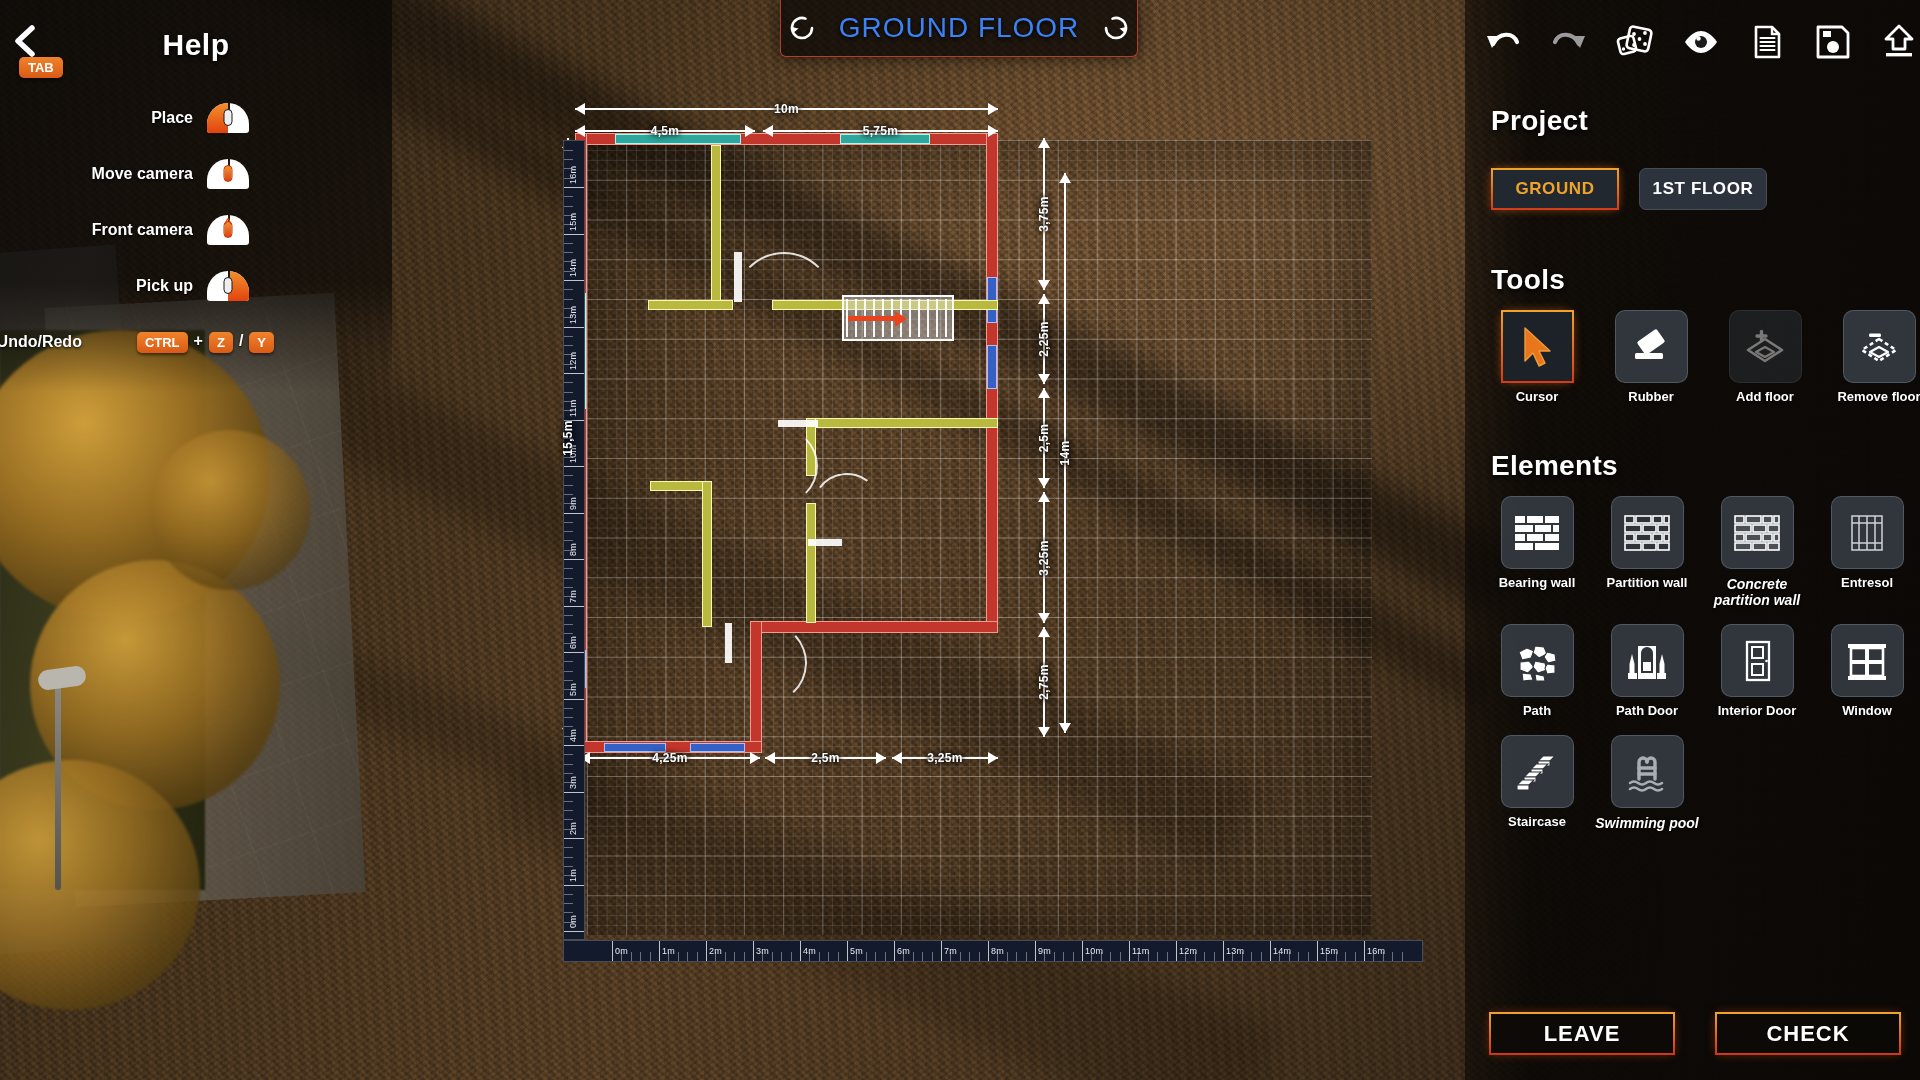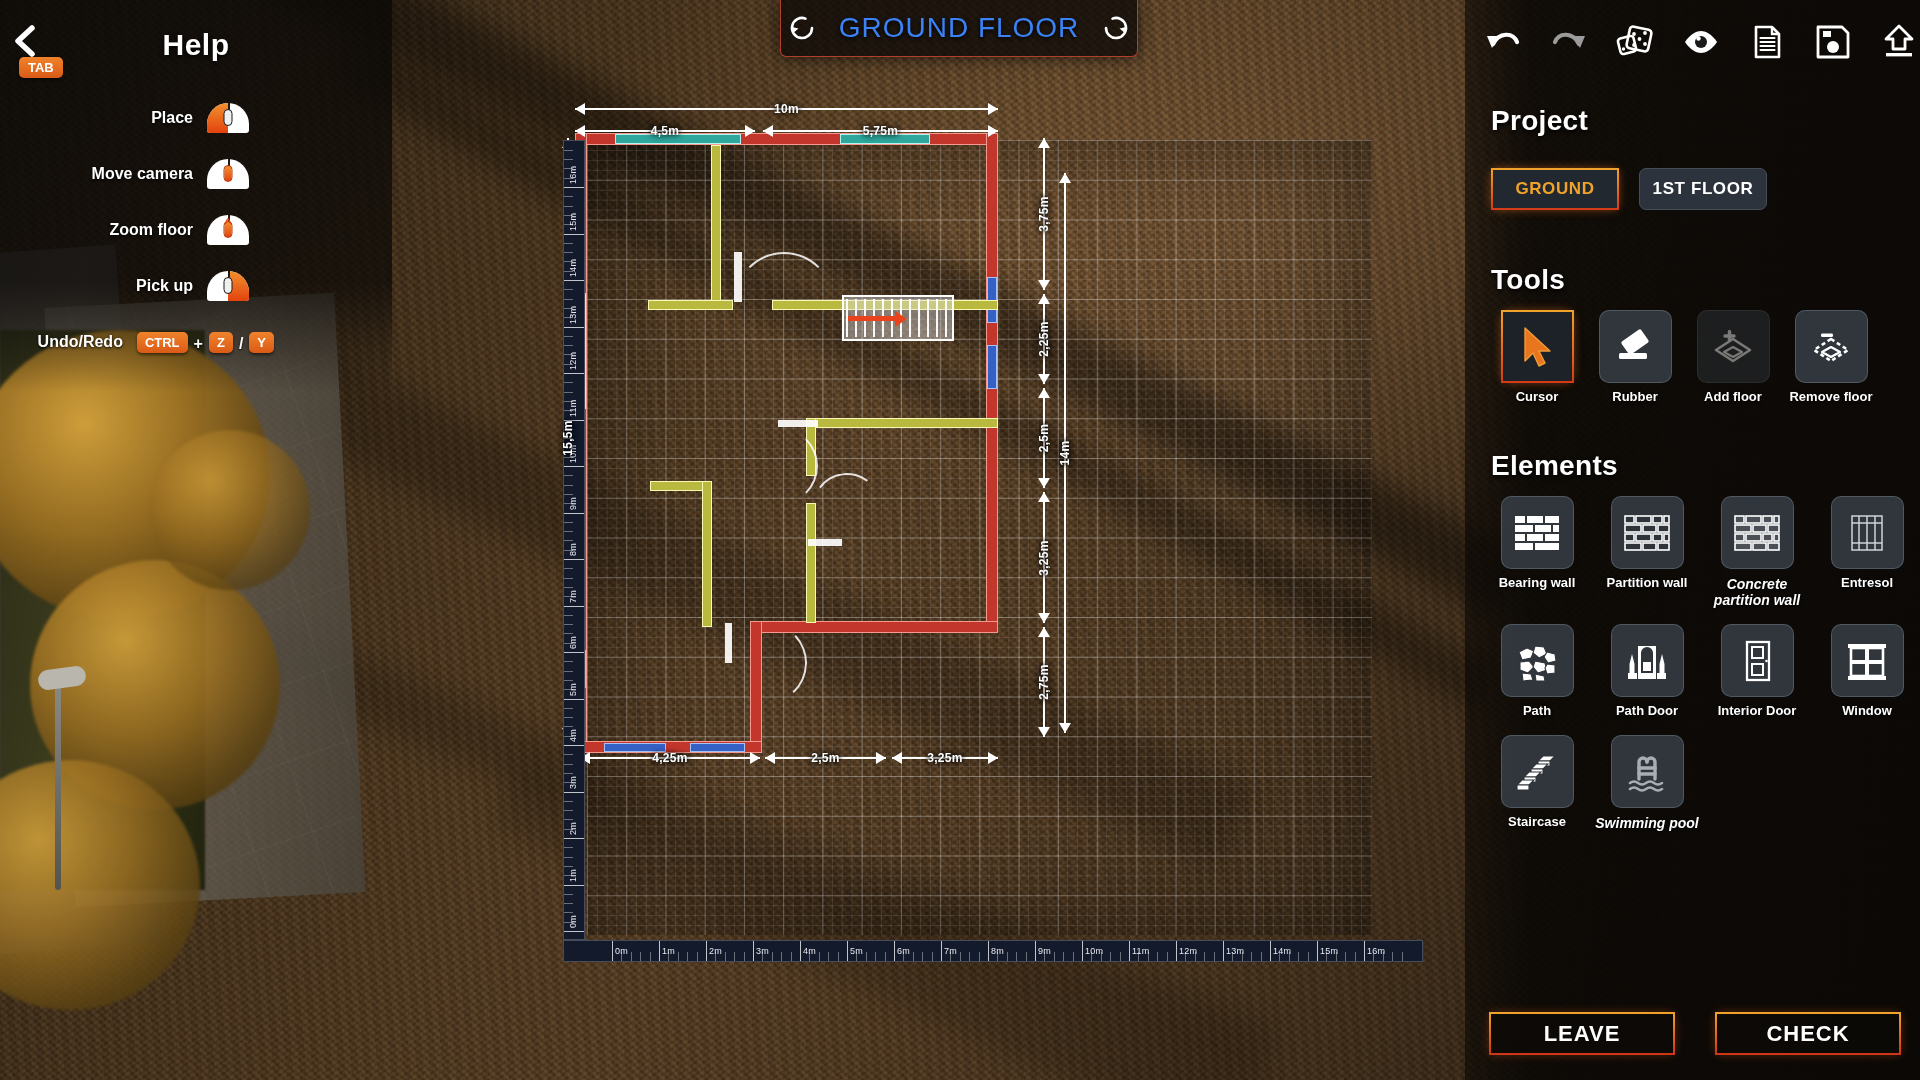--- a/index.html
+++ b/index.html
@@ -216,21 +216,21 @@
     background:linear-gradient(180deg,#f2912f,#e2430d); }
   .mouse .wheel{
     position:absolute; left:50%; top:6px; transform:translateX(-50%);
     width:9px; height:17px; border-radius:5px; background:#efefef;
     border:1.6px solid #1b1b1b;
   }
   .mouse .wheel.hot{ background:linear-gradient(#f2912f,#e2430d); border-color:#b33a0a;}
   .mouse .chev{ position:absolute; left:50%; top:1px; transform:translateX(-50%);
     color:#e2430d; font-size:13px; font-weight:900; line-height:1;}
   .mouse .split{ position:absolute; left:50%; top:0; width:1.6px; height:13px; background:#1b1b1b;}
-  .keys{ display:flex; align-items:flex-end; gap:6px; }
+  .keys{ display:flex; align-items:flex-start; gap:6px;margin-left:41px; }
   .key{
     background:linear-gradient(#f0832b,#da5a16); color:#fff; font-size:13px; font-weight:700;
     padding:3px 8px; border-radius:5px; box-shadow:0 2px 3px rgba(0,0,0,.5);
   }
   .plus, .slash{ color:#fff; font-size:16px; font-weight:800; text-shadow:0 1px 2px #000;}
 
   
   #floor-title{
     position:absolute; left:780px; top:0px; width:358px; height:57px;
     background:rgba(14,10,7,.80);
@@ -269,21 +269,21 @@
     font-size:17px; font-weight:700; letter-spacing:.6px; cursor:pointer;
     background:#2c333c; color:#fff; border:1px solid #454d57;
   }
   .ftab.active{
     background:#22282f; color:#f0a32b;
     border:2px solid; border-image: linear-gradient(180deg,#f0a32b,#d43b18) 1;
     box-shadow:0 0 9px rgba(230,110,30,.5);
   }
 
   .tool-grid{ position:absolute; left:24px; top:310px; width:420px;
-              display:flex; gap:2px; }
+              display:flex; gap:18px; }
   .elem-grid{ position:absolute; left:24px; top:496px; width:420px;
               display:grid; grid-template-columns: repeat(4,96px); gap:16px 14px; }
   .cell{ width:96px; display:flex; flex-direction:column; align-items:center; cursor:pointer;}
   .cell .box{
     width:73px; height:73px; border-radius:10px;
     background:rgba(55,62,70,.85); border:1px solid rgba(120,130,142,.45);
     display:flex; align-items:center; justify-content:center;
   }
   .cell.sel .box{
     background:#1d2228;
@@ -697,21 +697,21 @@
     <div class="help-row">
       <span class="htxt">Move camera</span>
       <span class="mouse">
         <span class="body"></span>
         <span class="split"></span>
           <span class="wheel hot"></span>
       </span>
     </div>
 
     <div class="help-row">
-      <span class="htxt">Zoom floor</span>
+      <span class="htxt">Front camera</span>
       <span class="mouse">
         <span class="body"></span>
         <span class="split"></span>
           <span class="wheel hot"></span>
         <span class="chev">^</span>
       </span>
     </div>
 
     <div class="help-row">
       <span class="htxt">Pick up</span>

